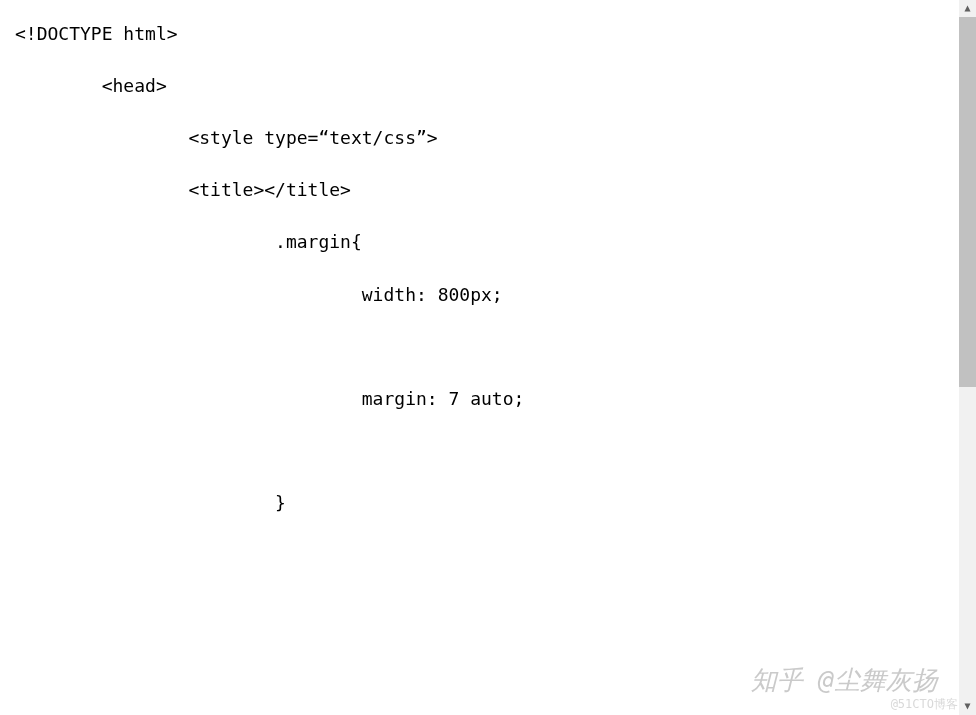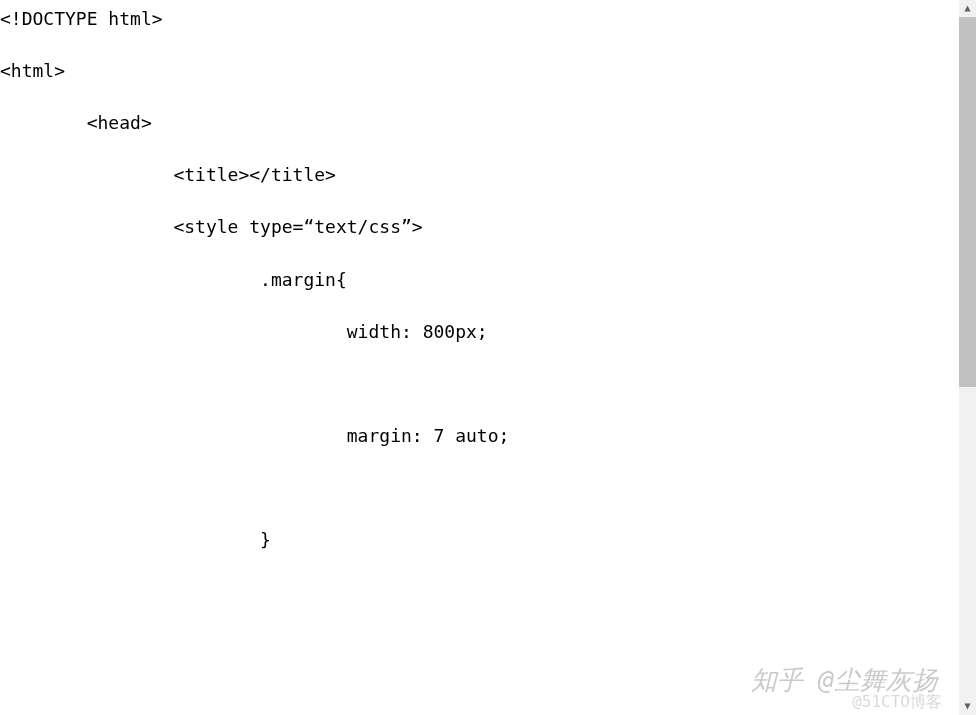--- a/index.html
+++ b/index.html
@@ -17,21 +17,21 @@
       width: 976px;
       height: 715px;
       overflow: hidden;
     }
     .content {
       position: absolute;
       left: 0;
       top: 0;
       width: 945px;
       height: 523px;
-      padding: 0;
+      padding: 15px;
       white-space: pre;
     }
     .scrollbar-track {
       position: absolute;
       right: 0;
       top: 0;
       width: 17px;
       height: 715px;
       background: #f1f1f1;
     }
@@ -62,40 +62,39 @@
       right: 38px;
       bottom: 15px;
       color: rgba(150,150,150,0.5);
       font-size: 26px;
       font-style: italic;
       pointer-events: none;
       margin-left: 24px;
     }
     .watermark-sub {
       position: absolute;
-      right: 34px;
+      right: 18px;
       bottom: 2px;
       color: rgba(180,180,180,0.5);
-      font-size: 16px;
+      font-size: 12px;
       pointer-events: none;
     }
     .line {
       display: block;
       height: 26px;
     }
   </style>
 </head>
 <body>
 
 <div class="content">
 <span class="line" style="margin-top:-20px">&lt;!DOCTYPE html&gt;</span>
-<span class="line">&lt;html&gt;</span>
 <span class="line">        &lt;head&gt;</span>
+<span class="line">                &lt;style type=“text/css”&gt;</span>
 <span class="line">                &lt;title&gt;&lt;/title&gt;</span>
-<span class="line">                &lt;style type=“text/css”&gt;</span>
 <span class="line">                        .margin{</span>
 <span class="line">                                width: 800px;</span>
 <span class="line">                                </span>
 <span class="line">                                margin: 7 auto;</span>
 <span class="line">                                </span>
 <span class="line">                        }</span>
 <span class="line">                        </span>
 
 
 

